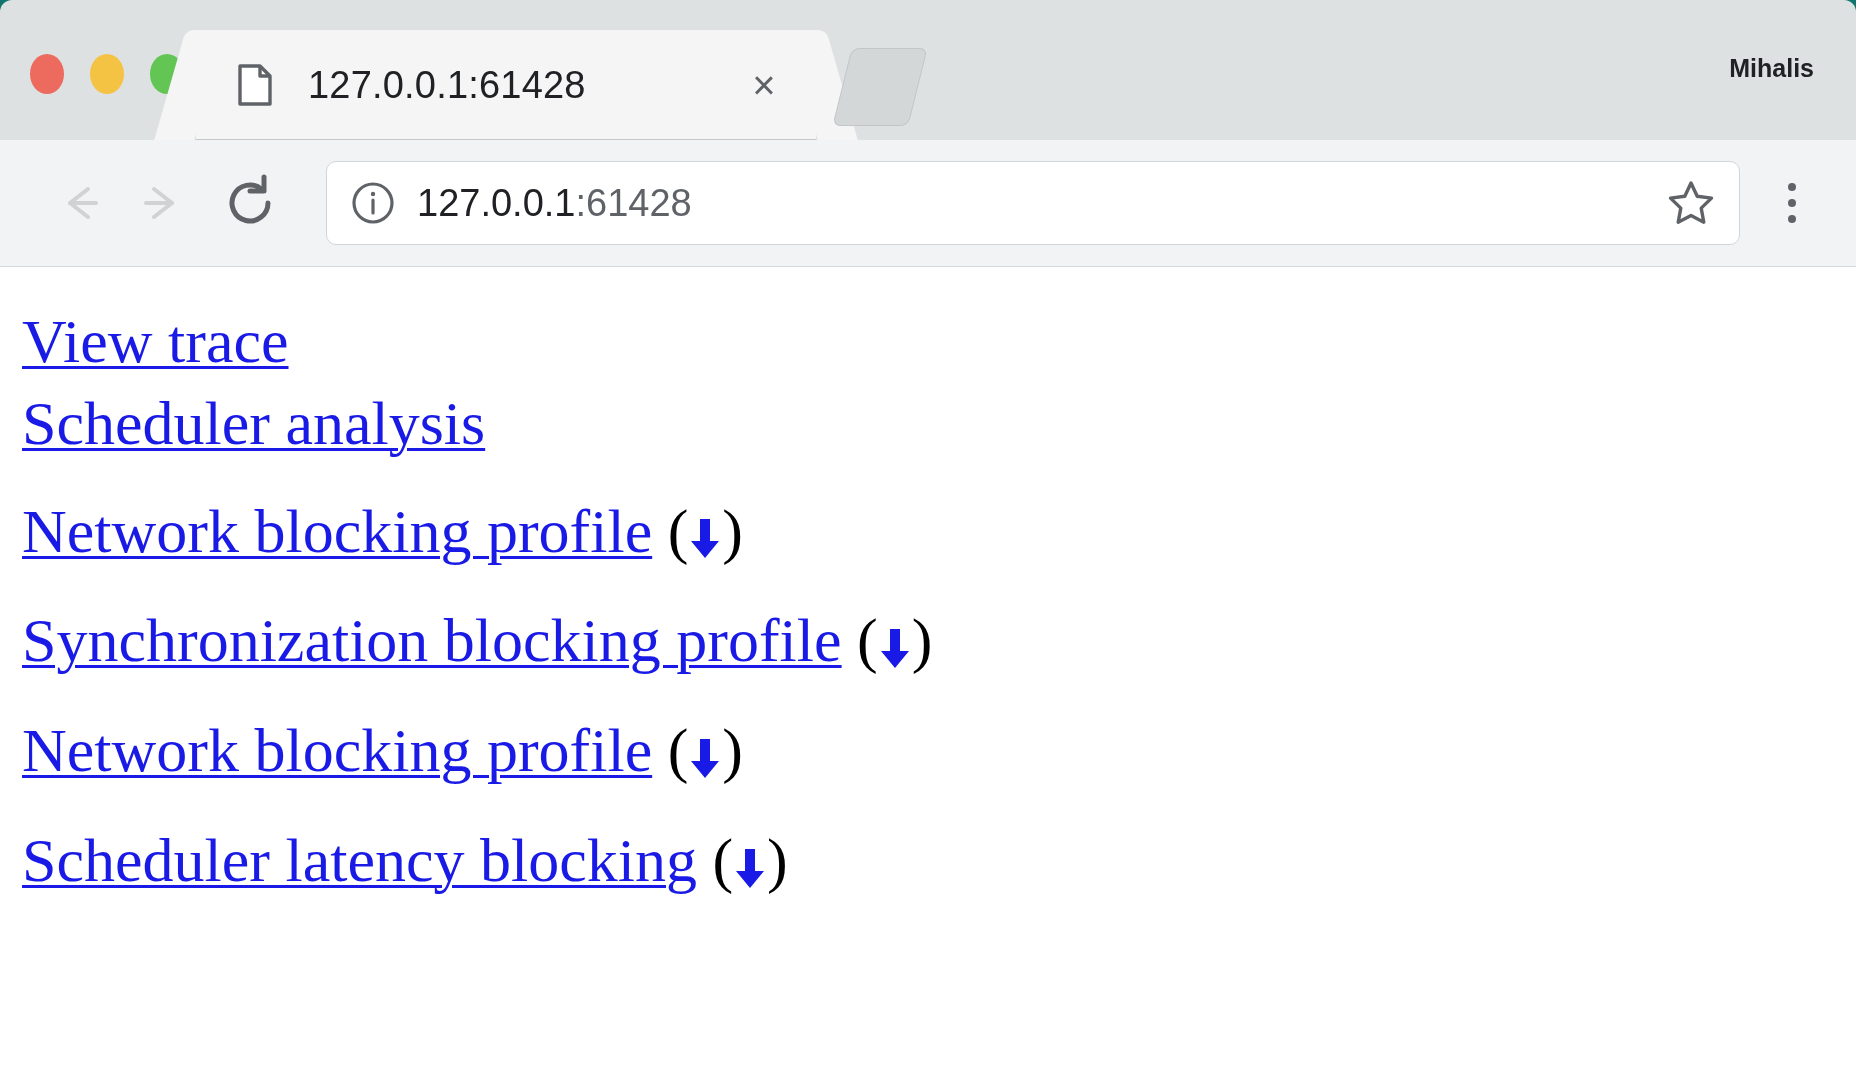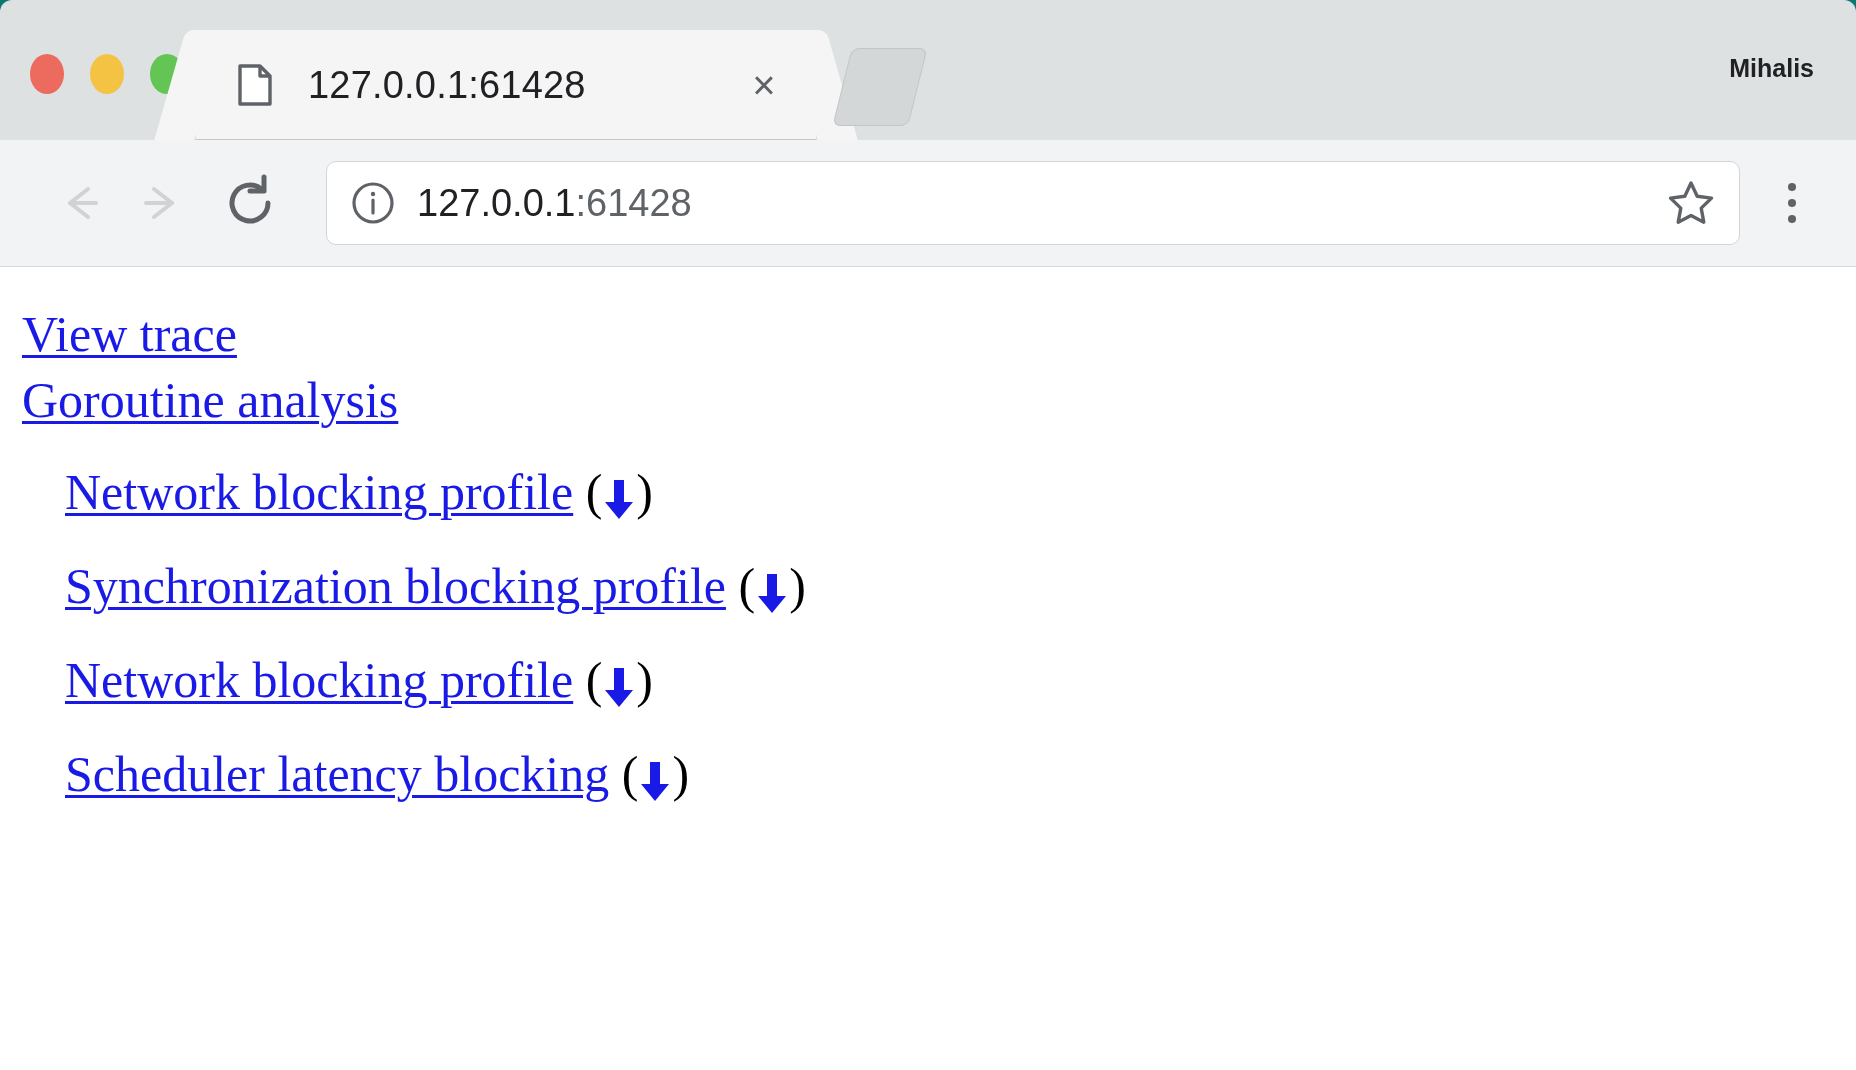--- a/index.html
+++ b/index.html
@@ -232,28 +232,27 @@
   
   .page-content {
     flex: 1 1 auto;
     background: #ffffff;
     padding: 34px 0 0 22px;
     font-family: "Liberation Serif", serif;
     overflow: hidden;
   }
   .link-line {
     font-family: "Liberation Serif", serif;
-    font-size: 50px;
+    font-size: 62px;
     line-height: 1.32;
     color: #000000;
     white-space: nowrap;
   }
   .link-line.spaced {
     margin-top: 26px;
-    margin-left: 43px;
   }
   .page-link {
     color: #1a1ae6;
     text-decoration: underline;
     text-decoration-thickness: 3px;
     text-underline-offset: 4px;
     cursor: pointer;
   }
   .paren {
     color: #000000;
@@ -346,21 +345,21 @@
     <div class="menu-btn">
       <span class="menu-dot"></span>
       <span class="menu-dot"></span>
       <span class="menu-dot"></span>
     </div>
   </div>
 
   <div class="page-content">
     <div id="links-container">
         <div class="link-line"><span class="page-link">View trace</span></div>
-        <div class="link-line"><span class="page-link">Goroutine analysis</span></div>
+        <div class="link-line"><span class="page-link">Scheduler analysis</span></div>
         <div class="link-line spaced"><span class="page-link">Network blocking profile</span> <span class="paren">(</span><span class="dl-link"><svg class="dl-arrow" viewBox="0 0 34 44">
               <path d="M12 2 h10 v22 h9 L17 41 L3 24 h9 z" fill="#1a1ae6"></path>
             </svg></span><span class="paren">)</span></div>
         <div class="link-line spaced"><span class="page-link">Synchronization blocking profile</span> <span class="paren">(</span><span class="dl-link"><svg class="dl-arrow" viewBox="0 0 34 44">
               <path d="M12 2 h10 v22 h9 L17 41 L3 24 h9 z" fill="#1a1ae6"></path>
             </svg></span><span class="paren">)</span></div>
         <div class="link-line spaced"><span class="page-link">Network blocking profile</span> <span class="paren">(</span><span class="dl-link"><svg class="dl-arrow" viewBox="0 0 34 44">
               <path d="M12 2 h10 v22 h9 L17 41 L3 24 h9 z" fill="#1a1ae6"></path>
             </svg></span><span class="paren">)</span></div>
         <div class="link-line spaced"><span class="page-link">Scheduler latency blocking</span> <span class="paren">(</span><span class="dl-link"><svg class="dl-arrow" viewBox="0 0 34 44">

